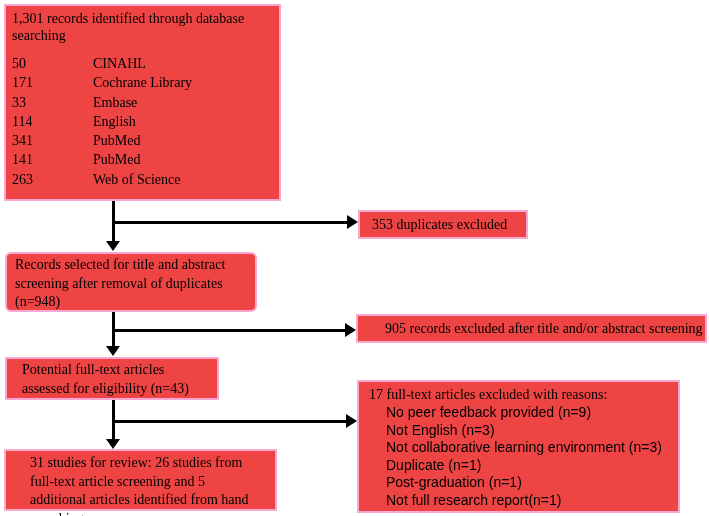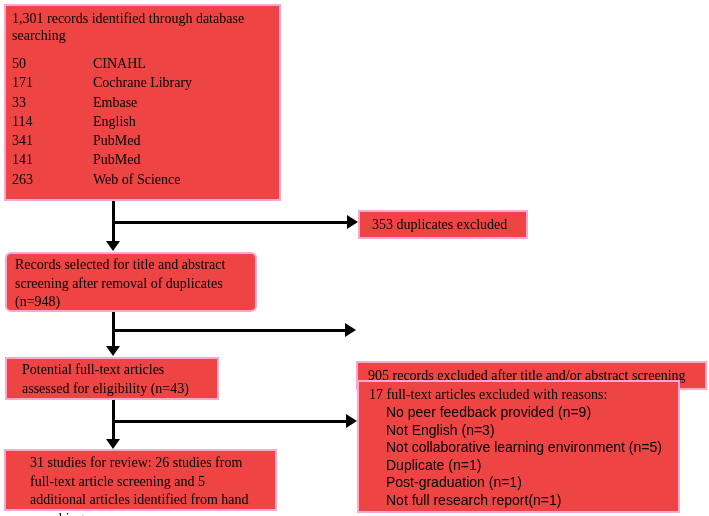--- a/index.html
+++ b/index.html
@@ -22,21 +22,21 @@
   
   #box-identified { left: 4px;  top: 4px;   width: 277px; height: 197px; padding: 4px 8px 0 6px; }
   #box-identified .box-title { line-height: 17px; }
   .db-list { margin-top: 10px; }
   .db-row { display: grid; grid-template-columns: 81px 1fr; line-height: 19.3px; }
   #box-screening   { left: 5px;  top: 252px; width: 252px; height: 60px; padding: 2px 8px; line-height: 18.5px; border-radius: 6px; }
   #box-eligibility { left: 5px;  top: 357px; width: 214px; height: 43px; padding: 2px 15px; line-height: 18.5px; }
   #box-included    { left: 4px;  top: 449px; width: 273px; height: 62px; padding: 3px 24px; line-height: 18.5px; }
   
   #box-duplicates  { left: 358px; top: 210px; width: 170px; height: 29px; display: flex; align-items: center; padding-left: 12px; }
-  #box-records-excluded { left: 356px; top: 314px; width: 351px; height: 29px; display: flex; align-items: center; padding-left: 10px; white-space: nowrap; margin-top: 47px; }
+  #box-records-excluded { left: 356px; top: 314px; width: 351px; height: 29px; display: flex; align-items: center; padding-left: 27px; white-space: nowrap; }
   #box-fulltext-excluded { left: 357px; top: 380px; width: 323px; height: 133px; padding: 3px 6px 0 10px; }
   #box-fulltext-excluded .ft-title { line-height: 19px; }
   .reason-list {
     margin-left: 17px;
     font-family: "Liberation Sans", sans-serif;
     font-size: 14px;
     line-height: 17.5px;
   }
   
   .vline { position: absolute; width: 3px; background: #000000; left: 112px; }
@@ -135,21 +135,21 @@
   </div>
 
   <div class="box" id="box-fulltext-excluded">
     <div class="ft-title">17 full-text articles excluded with reasons:</div>
     <div class="reason-list">
 
         <div>No peer feedback provided (n=9)</div>
 
         <div>Not English (n=3)</div>
 
-        <div>Not collaborative learning environment (n=5)</div>
+        <div>Not collaborative learning environment (n=3)</div>
 
         <div>Duplicate (n=1)</div>
 
         <div>Post-graduation (n=1)</div>
 
         <div>Not full research report(n=1)</div>
       </div>
   </div>
 
   <div class="vline" id="vline-1"></div>

